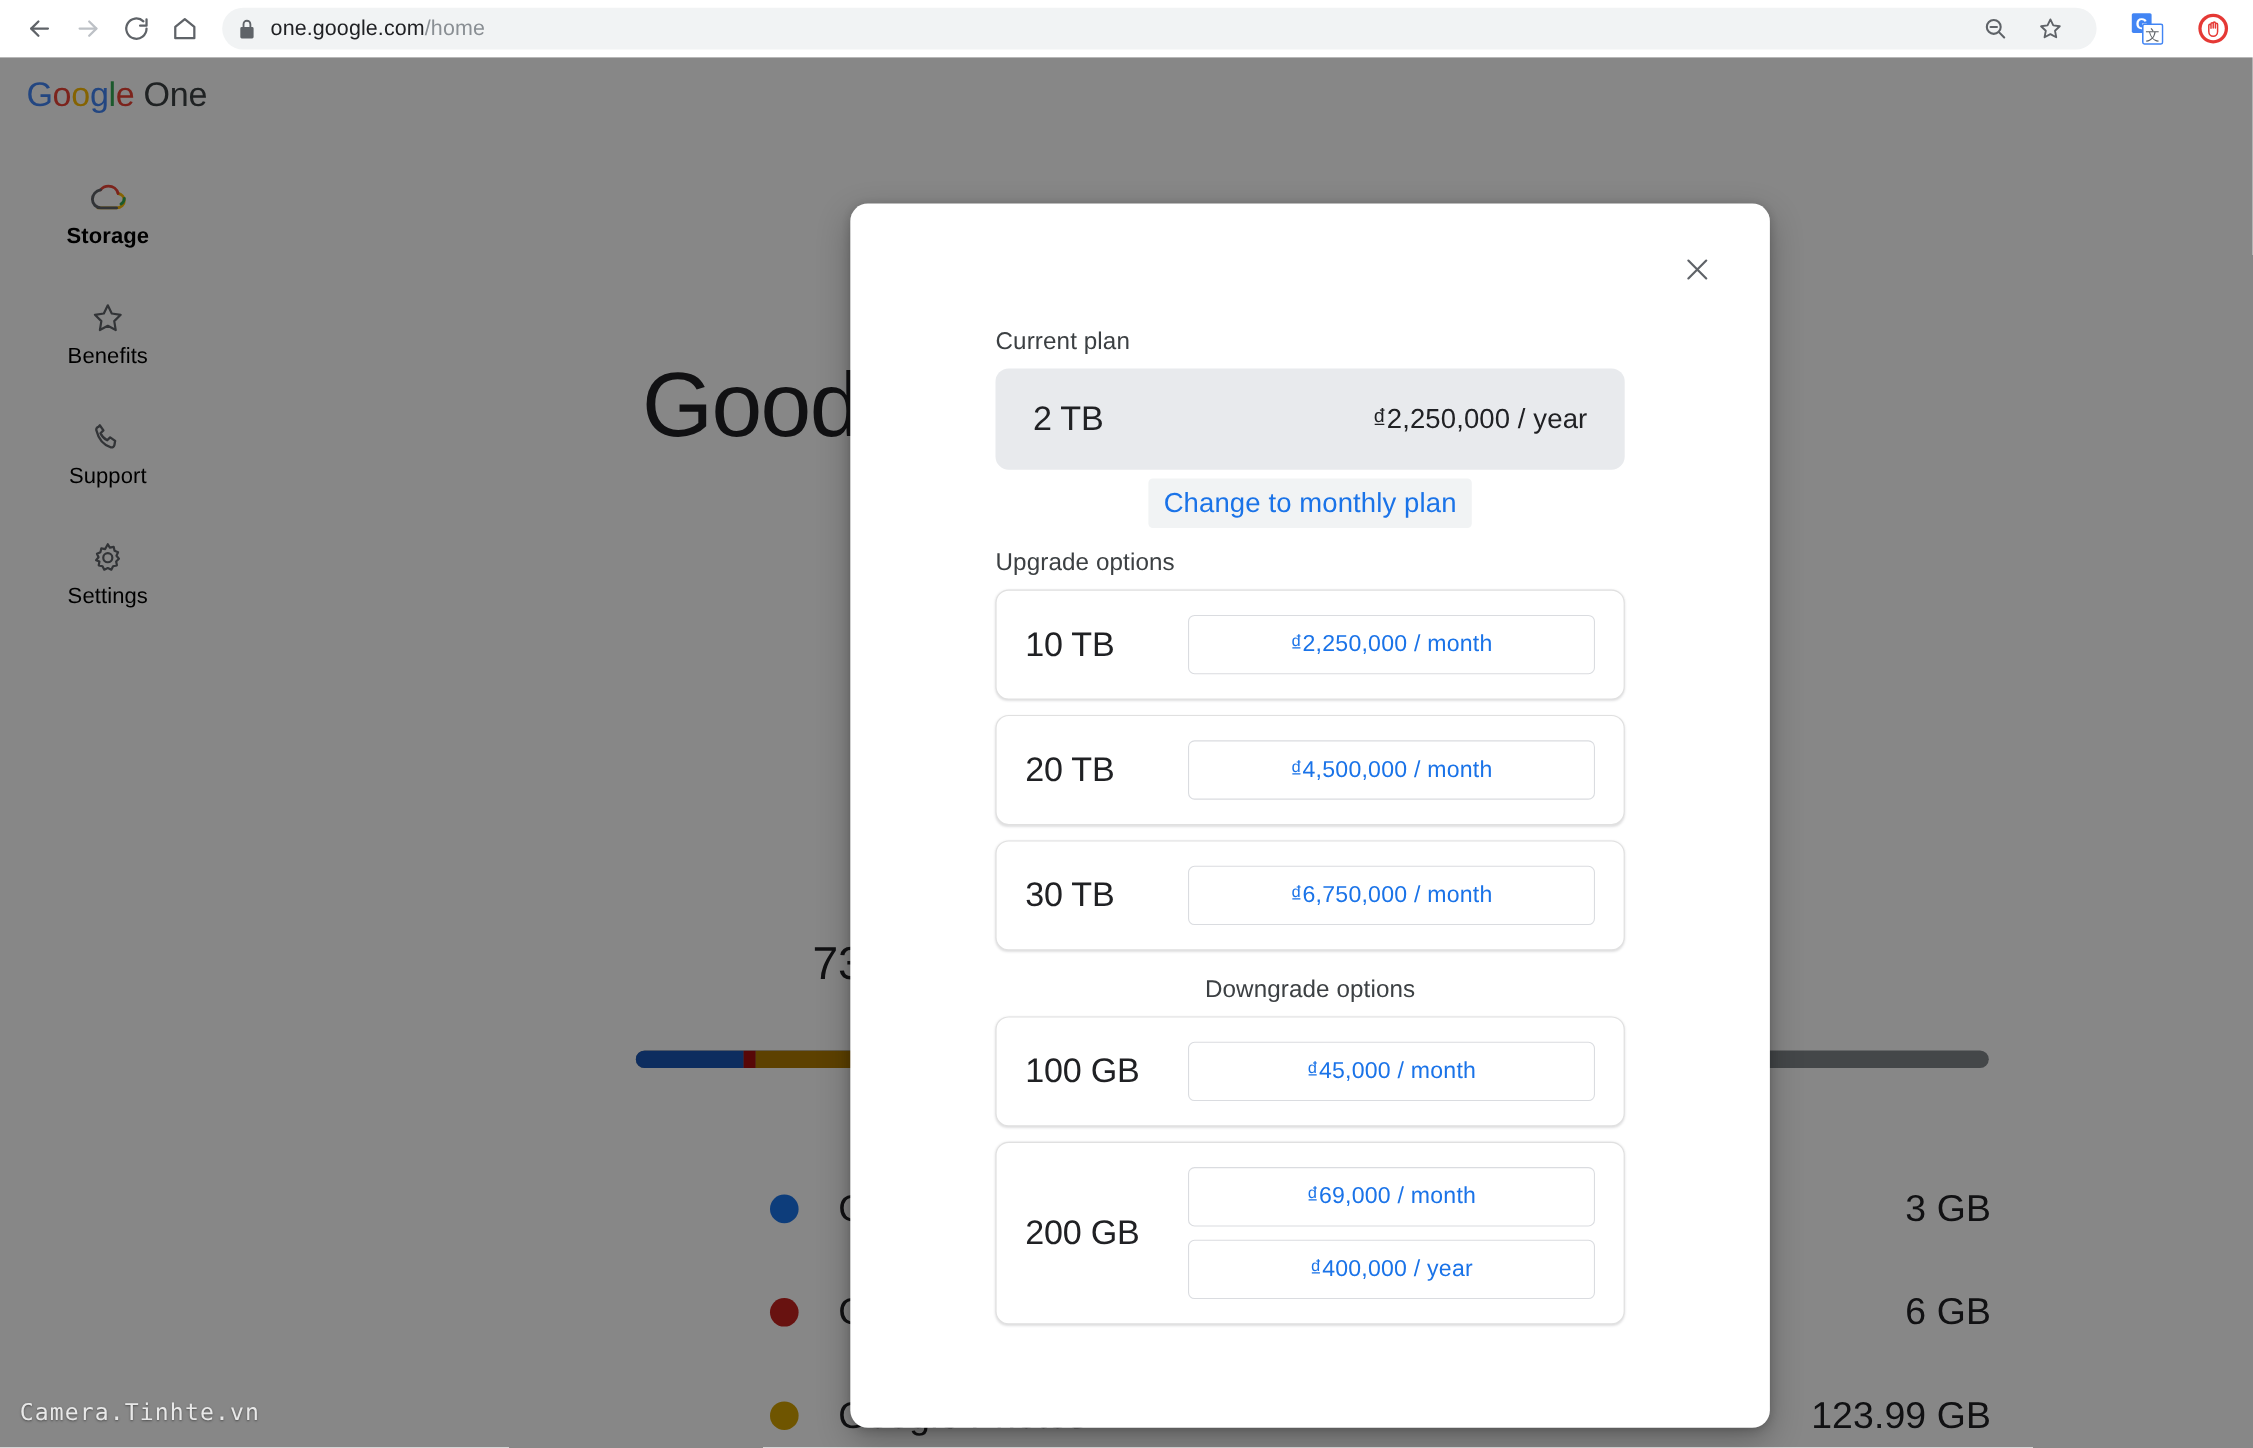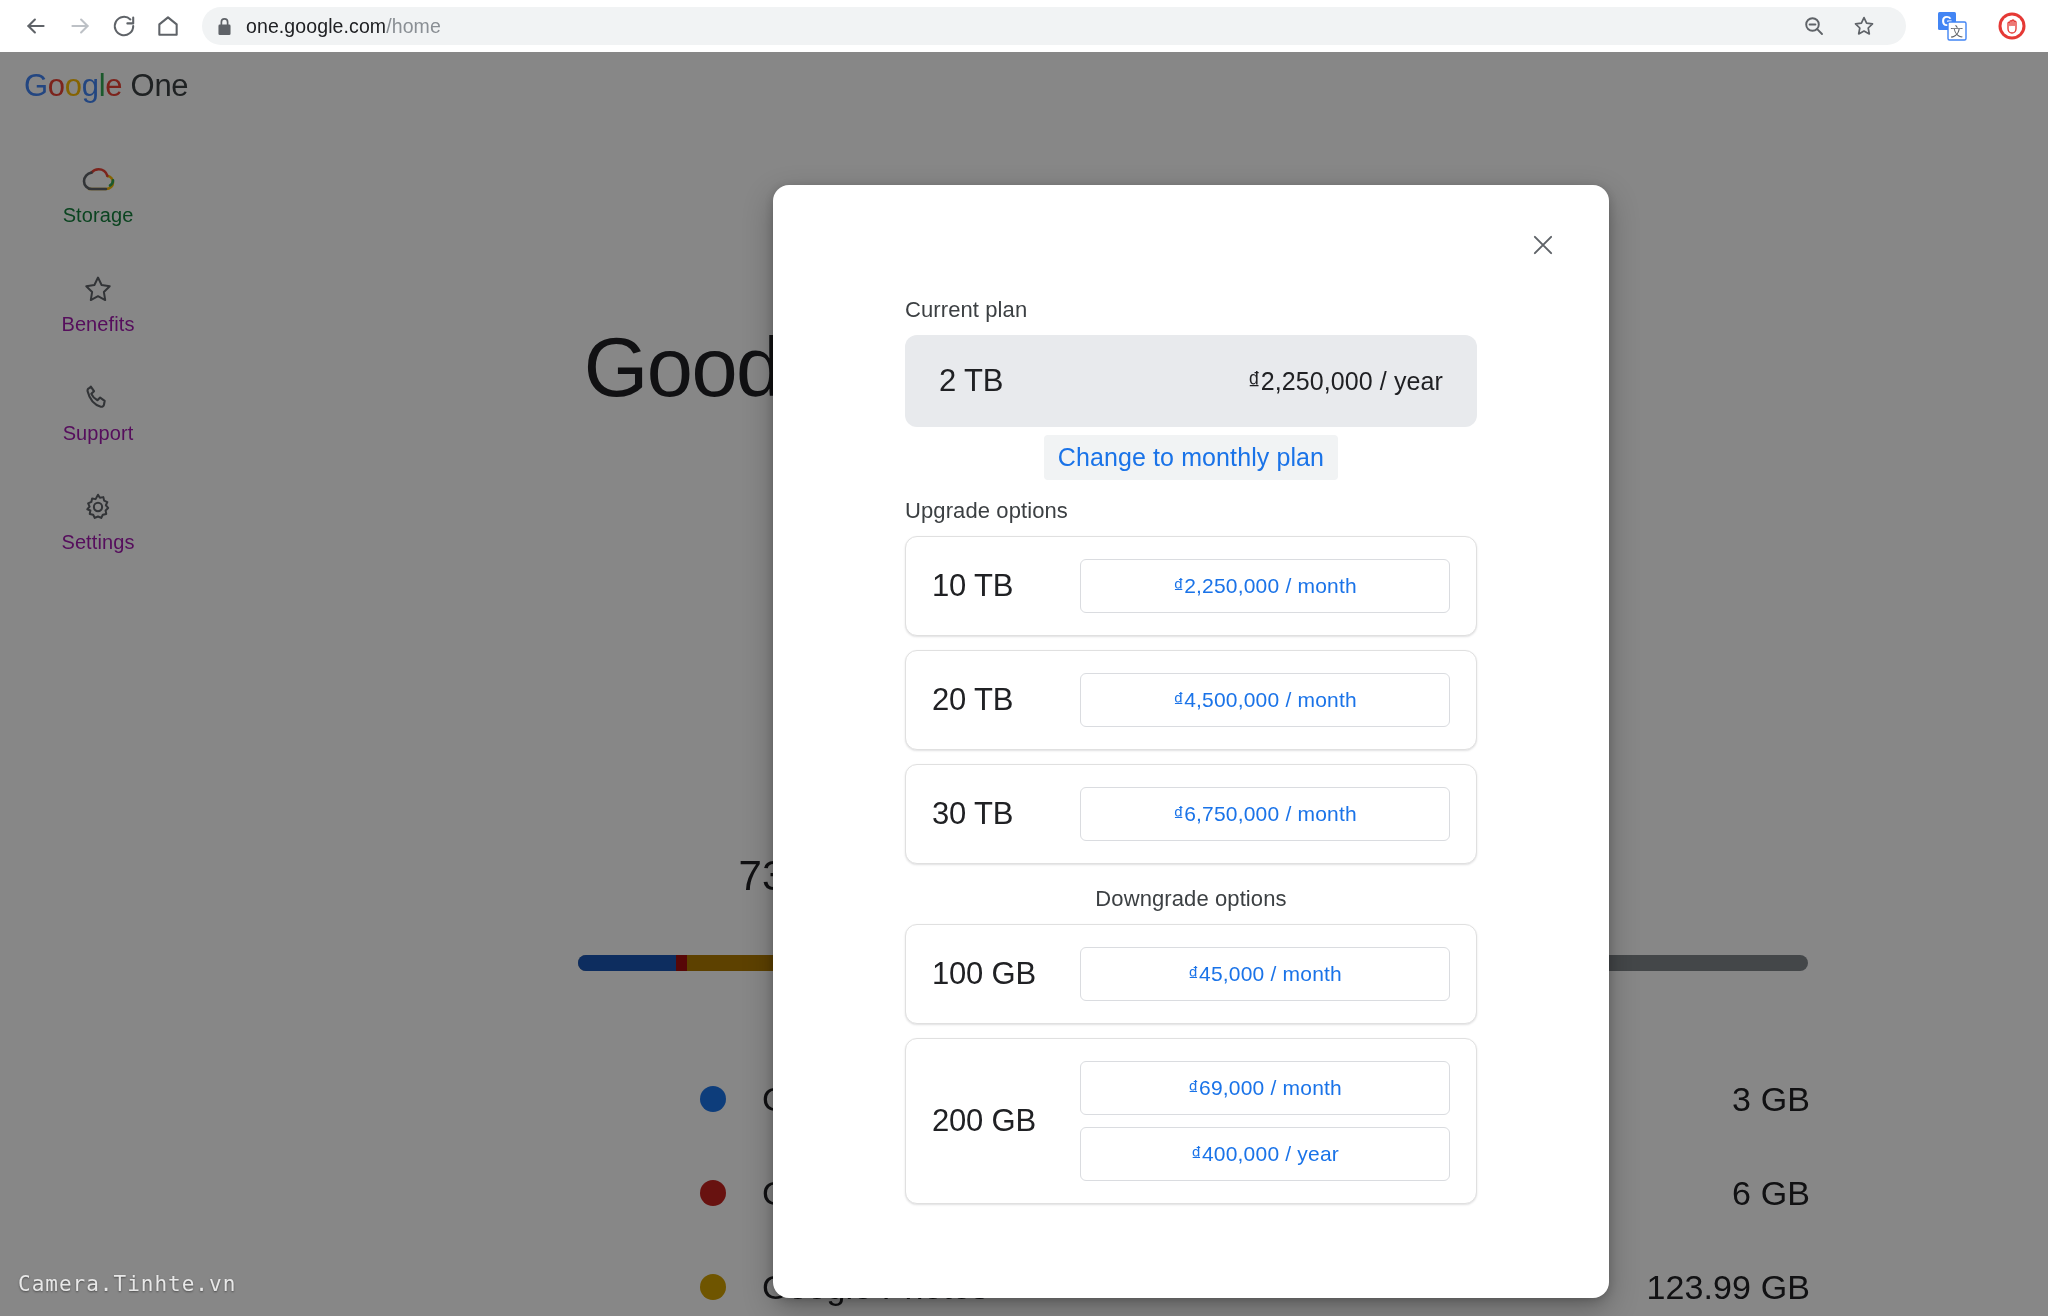--- a/index.html
+++ b/index.html
@@ -81,24 +81,24 @@
   .brand .g2 { color: #4285F4; }
   .brand .l  { color: #34A853; }
   .brand .e  { color: #EA4335; }
   .brand .one { color: #3c4043; }
   .nav-item {
     display: flex; flex-direction: column; align-items: center;
     margin-bottom: 44px;
   }
   .nav-item .ico { height: 36px; display: flex; align-items: center; }
   .nav-item .lbl {
-    font-size: 20px; color: #a21caf; margin-top: 6px;
-    letter-spacing: .1px;
-  }
-  .nav-item.active .lbl { color: #15803d; font-weight: 400; }
+    font-size: 20px; color: #000000; margin-top: 6px;
+    letter-spacing: .1px;
+  }
+  .nav-item.active .lbl { color: #000000; font-weight: 700; }
 
   
   .greeting {
     position: absolute; left: 0; right: 0; top: 268px;
     text-align: center;
     font-size: 83px; color: #202124;
     letter-spacing: -1.5px; white-space: nowrap;
   }
 
   

